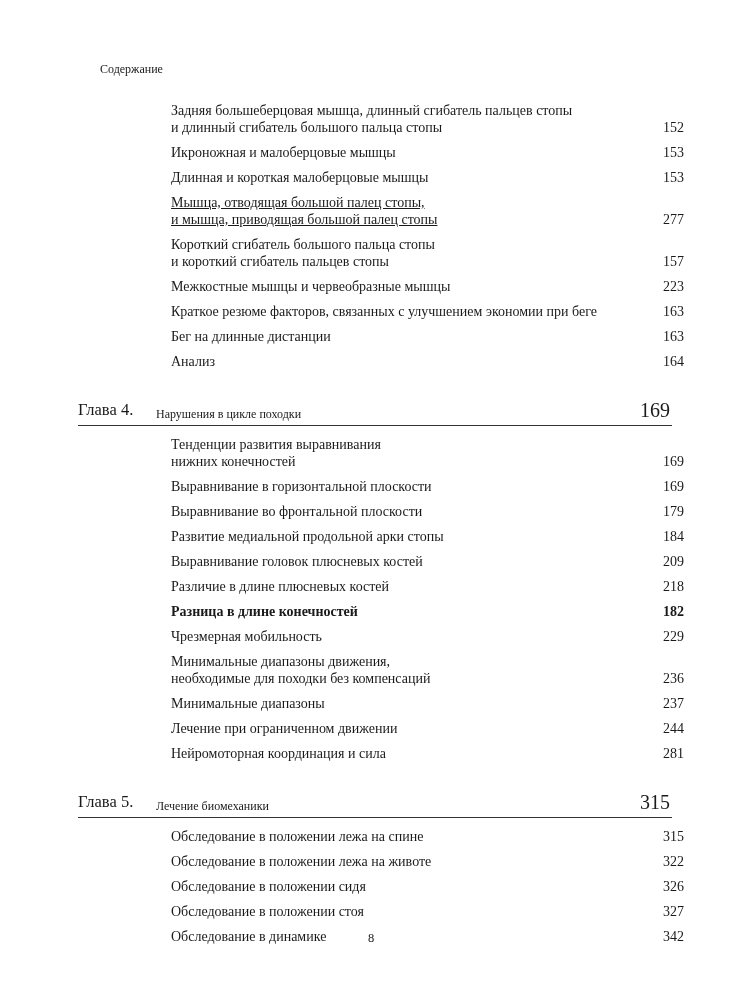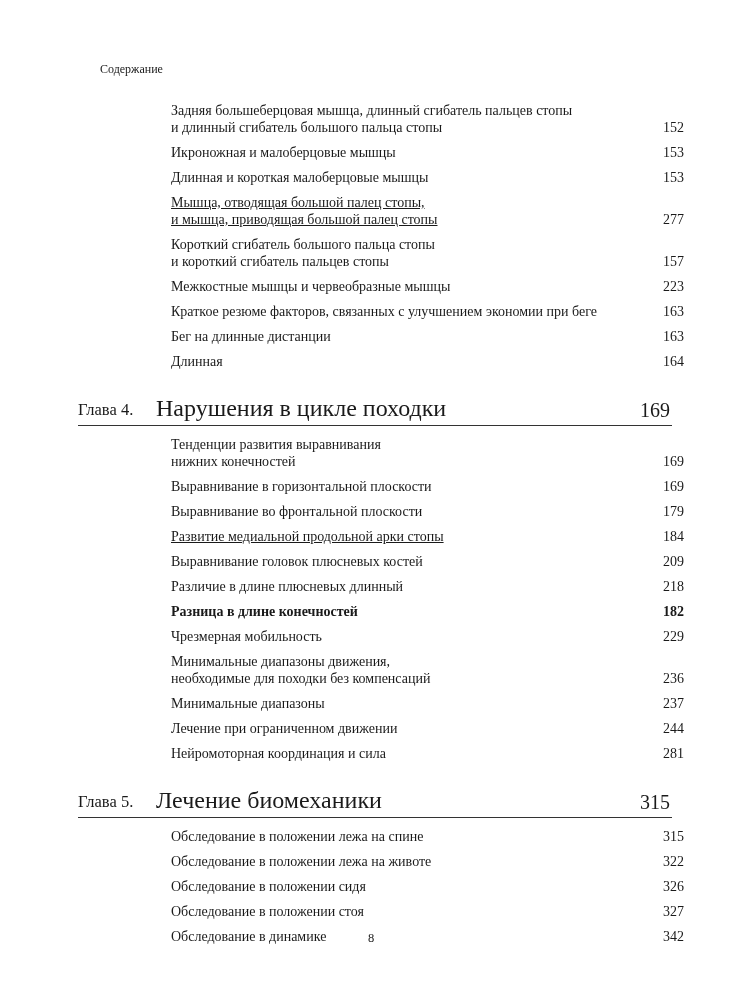--- a/index.html
+++ b/index.html
@@ -55,21 +55,21 @@
     .chapter .label {
       position: absolute;
       left: 0;
       bottom: 5px;
       font-size: 16.5px;
     }
     .chapter .title {
       position: absolute;
       left: 78px;
       bottom: 3px;
-      font-size: 24px;
+      font-size: 12px;
     }
     .chapter .page {
       position: absolute;
       right: 2px;
       bottom: 3px;
       font-size: 20px;
     }
     .folio {
       position: absolute;
       left: 0;
@@ -111,50 +111,50 @@
     </div>
     <div class="entry" style="top: 303px;">
       <span class="title">Краткое резюме факторов, связанных с улучшением экономии при беге</span>
       <span class="page">163</span>
     </div>
     <div class="entry" style="top: 328px;">
       <span class="title">Бег на длинные дистанции</span>
       <span class="page">163</span>
     </div>
     <div class="entry" style="top: 353px;">
-      <span class="title">Длинная</span>
+      <span class="title">Анализ</span>
       <span class="page">164</span>
     </div>
     <div class="chapter" style="top: 395px;">
       <span class="label">Глава 4.</span>
       <span class="title">Нарушения в цикле походки</span>
       <span class="page">169</span>
     </div>
     <div class="entry" style="top: 436px;">
       <span class="title">Тенденции развития выравнивания<br>нижних конечностей</span>
       <span class="page">169</span>
     </div>
     <div class="entry" style="top: 478px;">
       <span class="title">Выравнивание в горизонтальной плоскости</span>
       <span class="page">169</span>
     </div>
     <div class="entry" style="top: 503px;">
       <span class="title">Выравнивание во фронтальной плоскости</span>
       <span class="page">179</span>
     </div>
-    <div class="entry" style="top: 528px; text-decoration: underline;">
+    <div class="entry" style="top: 528px;">
       <span class="title">Развитие медиальной продольной арки стопы</span>
       <span class="page">184</span>
     </div>
     <div class="entry" style="top: 553px;">
       <span class="title">Выравнивание головок плюсневых костей</span>
       <span class="page">209</span>
     </div>
     <div class="entry" style="top: 578px;">
-      <span class="title">Различие в длине плюсневых длинный</span>
+      <span class="title">Различие в длине плюсневых костей</span>
       <span class="page">218</span>
     </div>
     <div class="entry" style="top: 603px; font-weight: bold;">
       <span class="title">Разница в длине конечностей</span>
       <span class="page">182</span>
     </div>
     <div class="entry" style="top: 628px;">
       <span class="title">Чрезмерная мобильность</span>
       <span class="page">229</span>
     </div>

